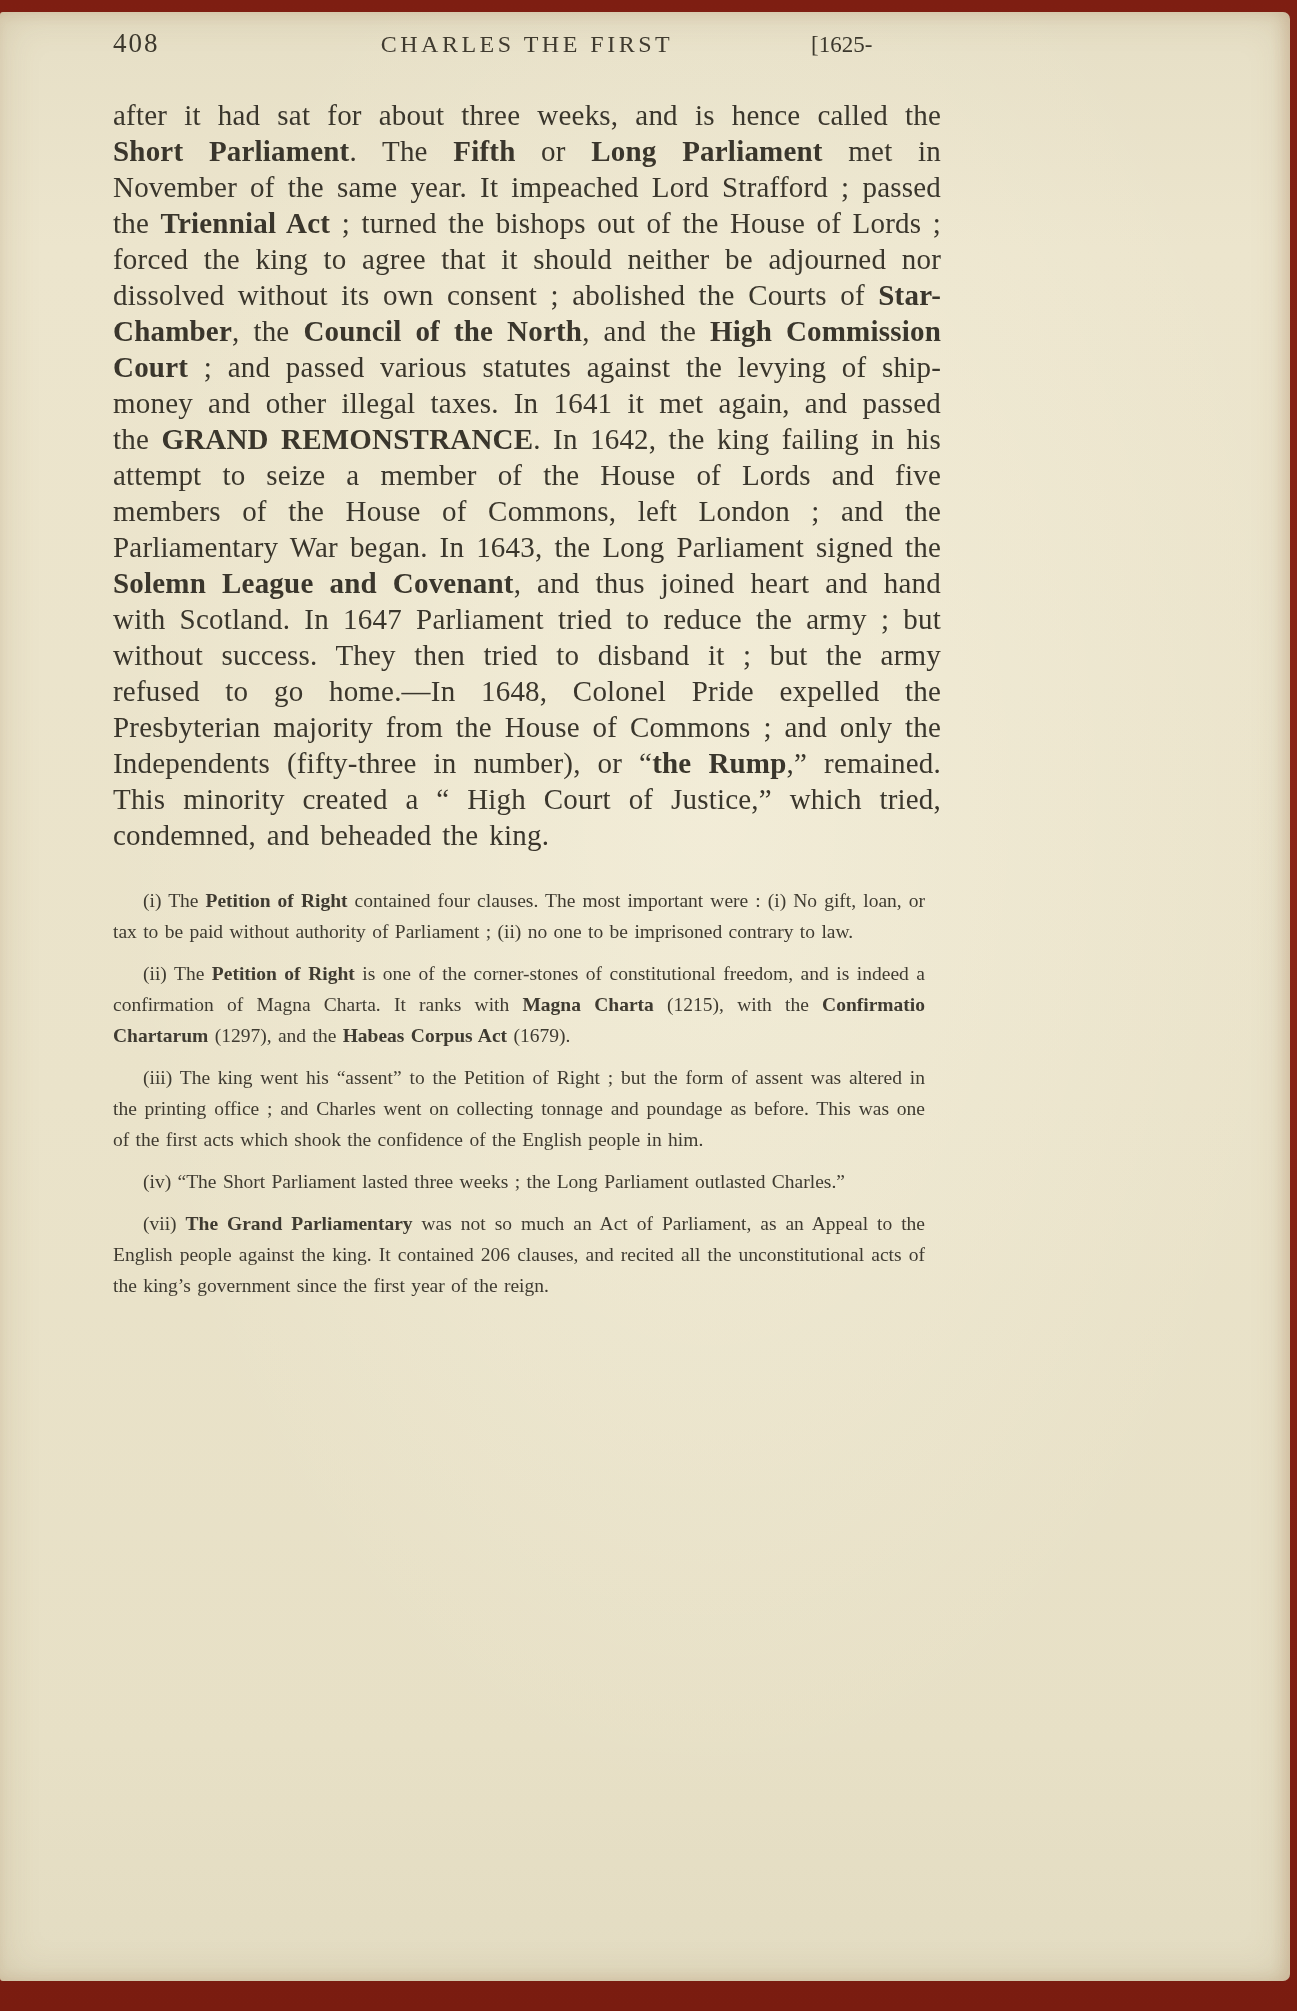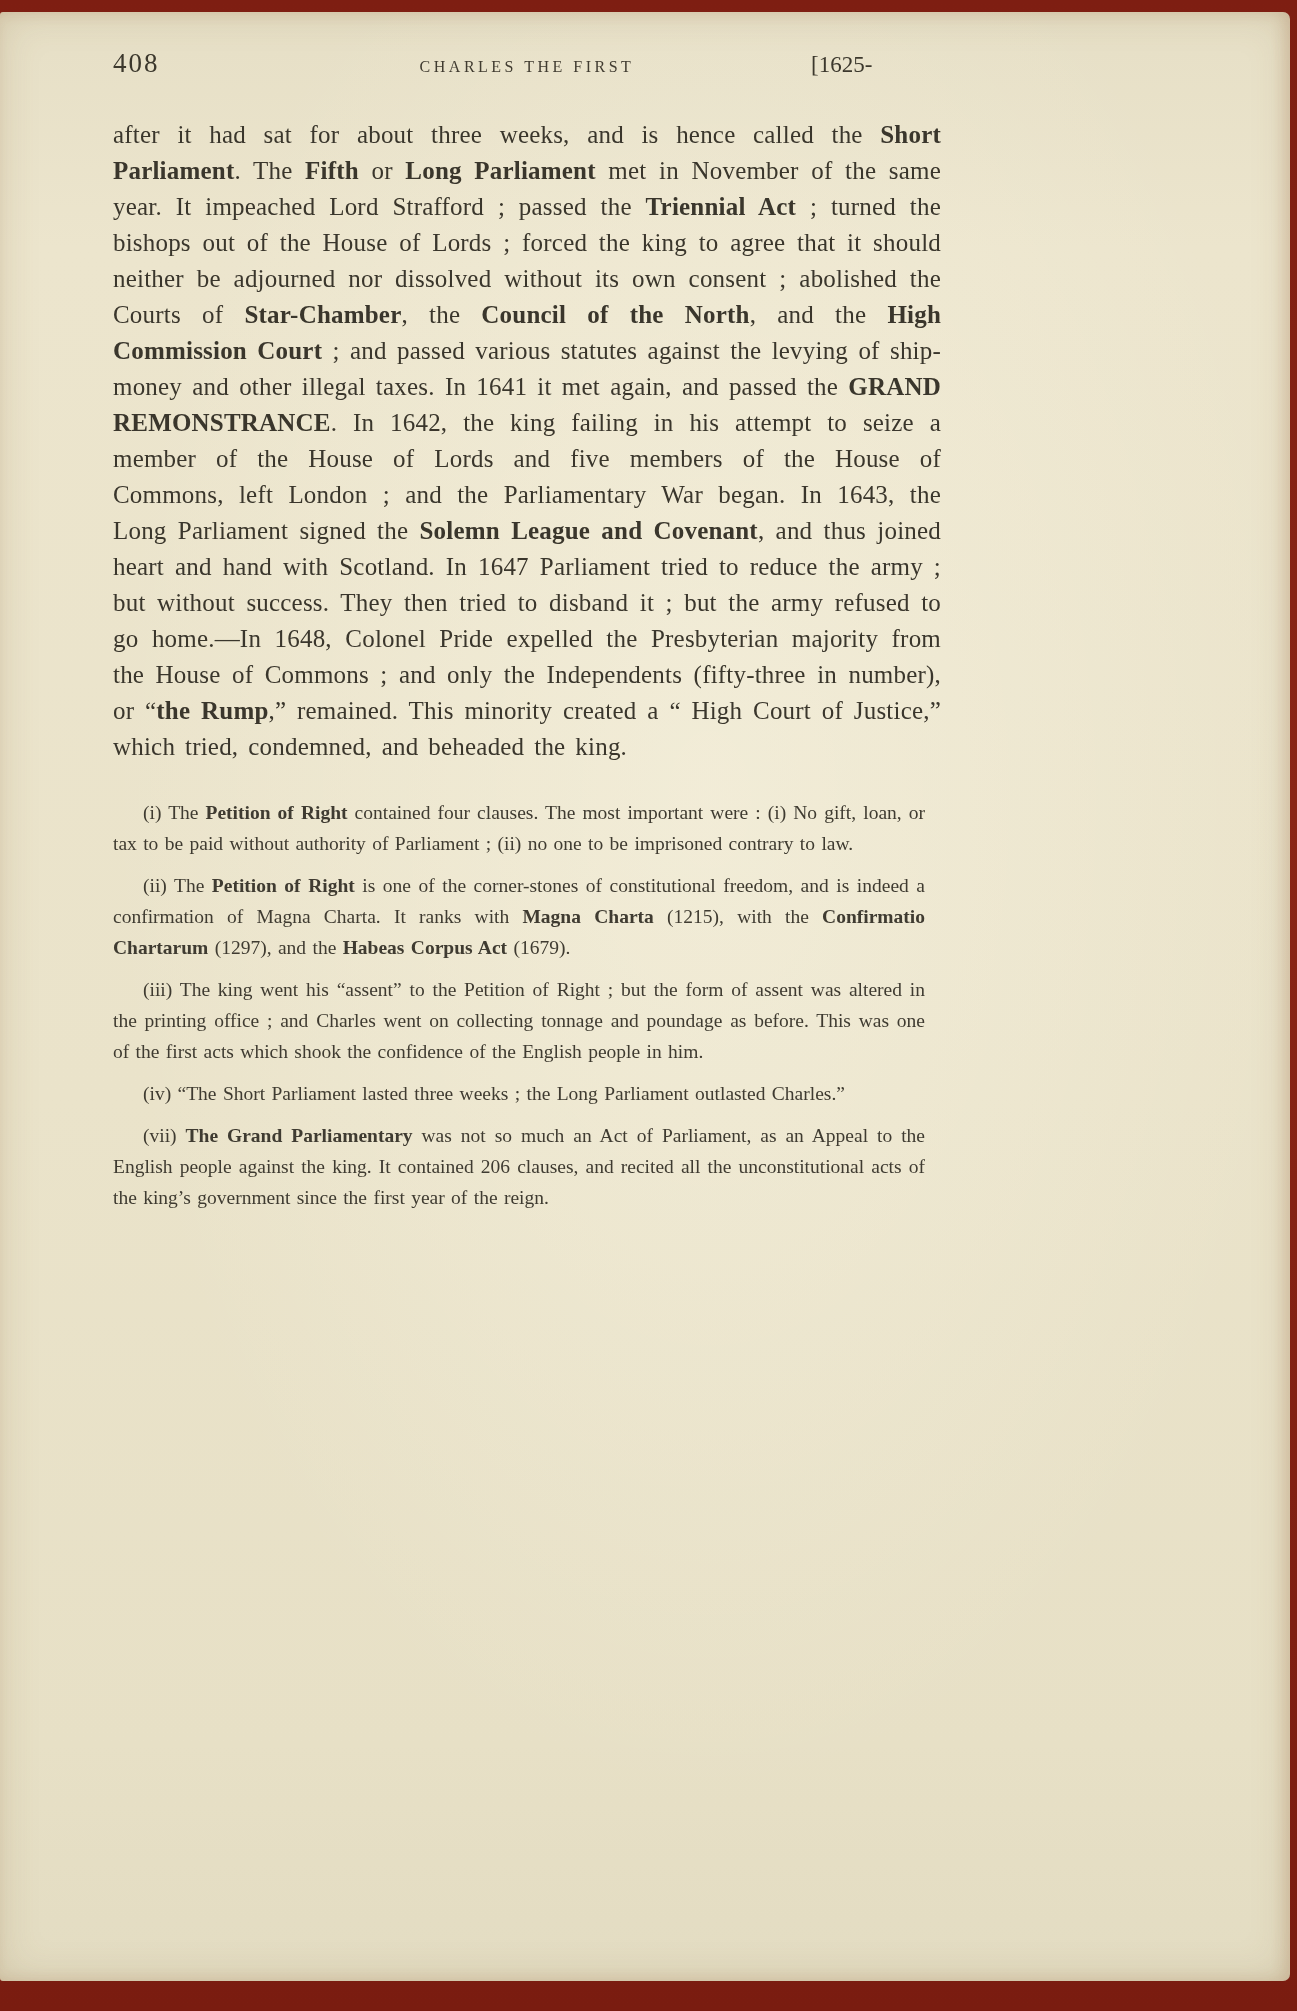--- a/index.html
+++ b/index.html
@@ -28,44 +28,44 @@
     box-shadow: inset 0 0 40px rgba(120, 90, 40, 0.18), inset -6px 0 14px rgba(140, 60, 30, 0.15);
   }
   .content {
     margin-left: 113px;
     width: 828px;
     color: #3a362c;
   }
   .running-head {
     display: flex;
     align-items: baseline;
-    padding-top: 36px;
+    padding-top: 16px;
   }
   .folio {
     width: 130px;
     font-size: 27px;
     letter-spacing: 2px;
     color: #3c382d;
   }
   .head-title {
     flex: 1;
     text-align: center;
-    font-size: 16px;
+    font-size: 24px;
     letter-spacing: 3.5px;
     color: #403b30;
   }
   .head-date {
     width: 130px;
     text-align: left;
     font-size: 23px;
     color: #3c382d;
   }
   .body-para {
     margin: 38px 0 0 0;
-    font-size: 25px;
+    font-size: 29px;
     line-height: 36px;
     text-align: justify;
     word-spacing: 3.5px;
     letter-spacing: 0.2px;
     color: #3a362c;
   }
   .footnotes {
     margin-top: 32px;
   }
   .fn {

